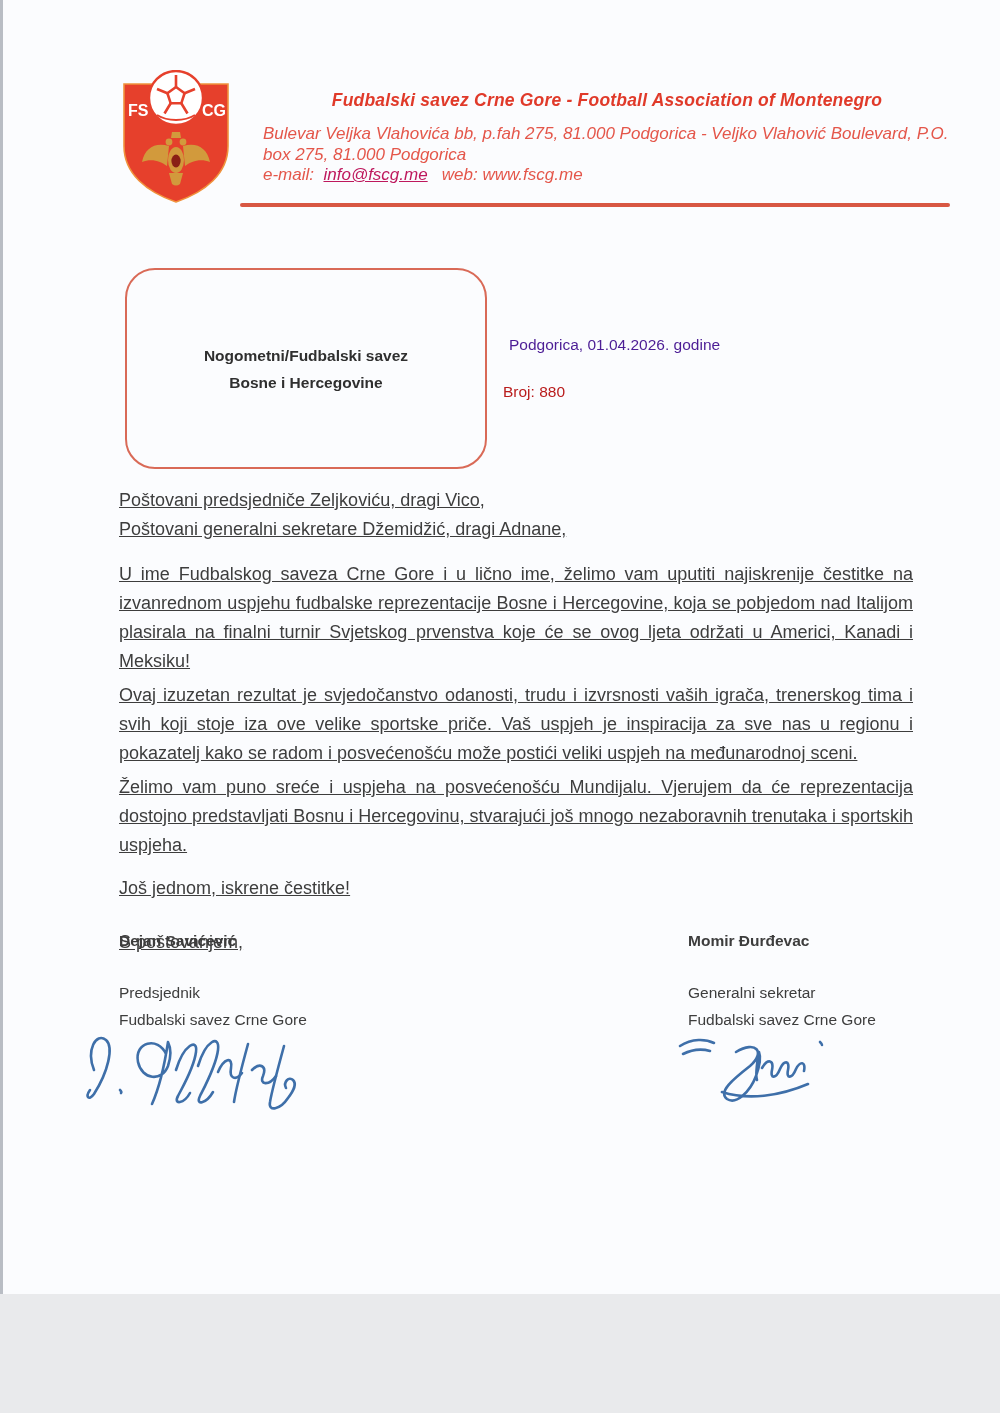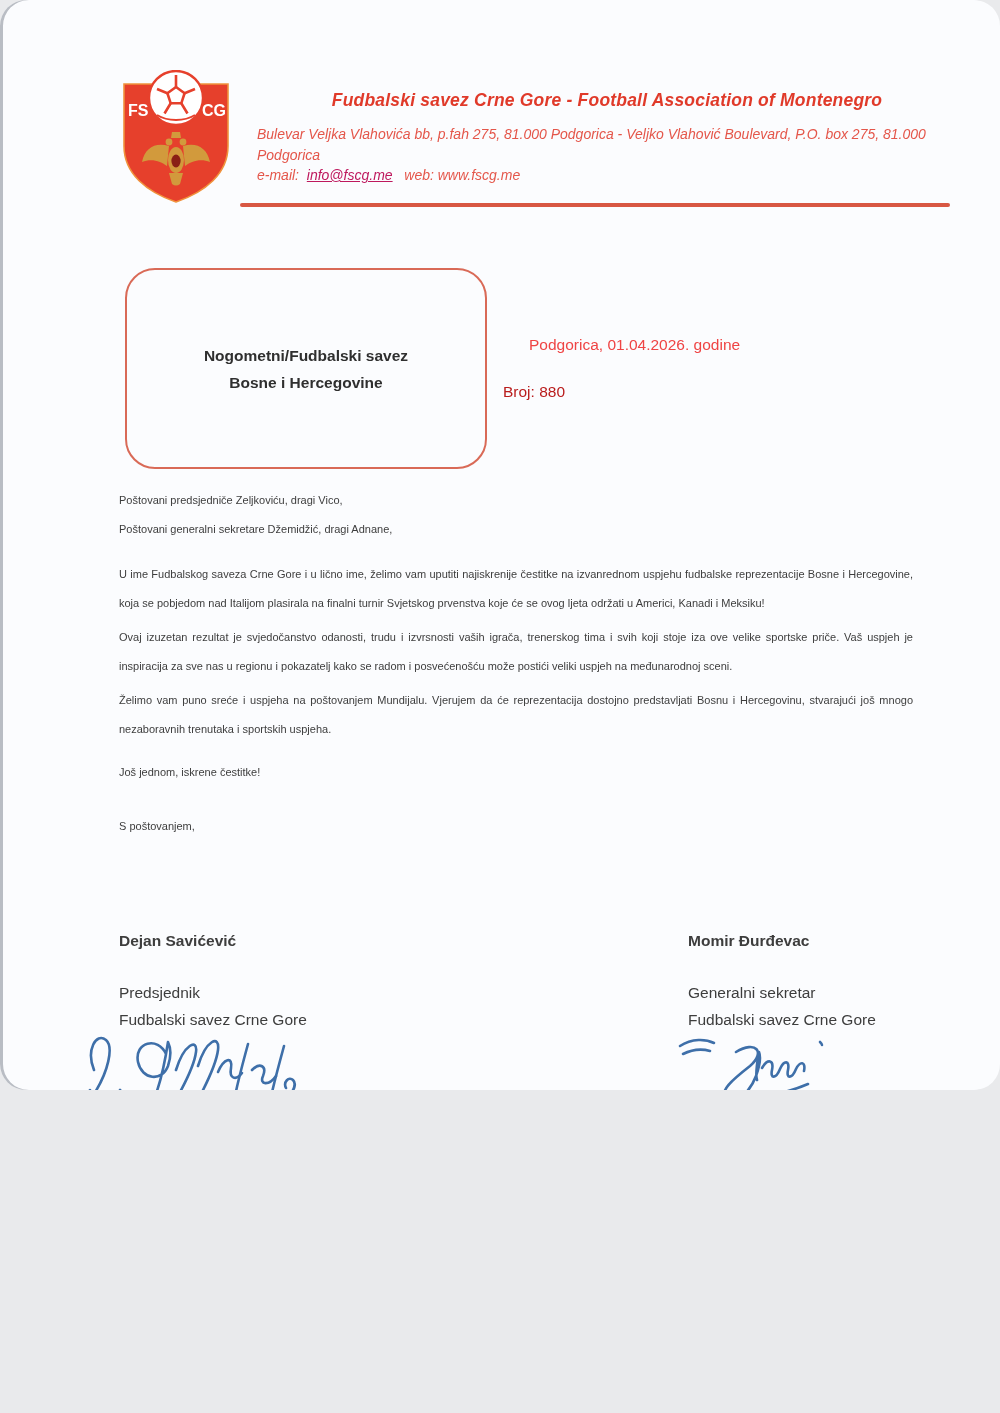--- a/index.html
+++ b/index.html
@@ -1,58 +1,57 @@
 <!DOCTYPE html>
 <html><head>
 <meta charset="utf-8">
 <style>
   html,body{margin:0;padding:0;background:#e9eaec;}
   .page{
     position:relative;
-    width:1000px;height:1090px;
+    width:1000px;height:1294px;
     margin:0 auto;
     background:#fbfcfe;
     overflow:hidden;
     font-family:"Liberation Sans",sans-serif;
     color:#3a3a3a;
     box-shadow:inset 3px 0 0 #b9bdc4;
-    border-radius:26px;
   }
   
   .logo{position:absolute;left:117px;top:70px;width:118px;height:136px;}
   .hdr-title{
     position:absolute;left:257px;top:90px;width:700px;
     font-size:17.5px;font-weight:bold;font-style:italic;color:#e03a2a;
     letter-spacing:.2px;
     text-align:center;
   }
   .hdr-address{
-    position:absolute;left:257px;top:124px;width:700px;
-    font-size:14px;font-style:italic;color:#e4564a;line-height:20.5px;
+    position:absolute;left:263px;top:124px;width:700px;
+    font-size:17px;font-style:italic;color:#e4564a;line-height:20.5px;
   }
   .hdr-address .seg{white-space:pre;}
   .email-link{color:#be185d;text-decoration:underline;font-style:italic;}
   .rule{
     position:absolute;left:240px;top:203px;width:710px;height:4px;
     background:#d85743;border-radius:2px;
   }
   
   .recipient-box{
     position:absolute;left:125px;top:268px;width:358px;height:197px;
     border:2px solid #d96a57;border-radius:30px;
     display:flex;flex-direction:column;align-items:center;justify-content:center;
     text-align:center;
   }
   .recipient-box div{font-size:15.5px;font-weight:bold;line-height:27px;color:#2f2f2f;}
-  .date-line{position:absolute;left:529px;top:336px;font-size:15.5px;color:#ef4444;}
+  .date-line{position:absolute;left:509px;top:336px;font-size:15.5px;color:#4c1d95;}
   .number-line{position:absolute;left:503px;top:383px;font-size:15.5px;color:#b91c1c;}
   
   .letter-body{
     position:absolute;left:119px;top:486px;width:794px;
-    font-size:11px;line-height:29px;color:#3d3d3d;
+    font-size:18px;line-height:29px;color:#3d3d3d;text-decoration:underline;
   }
   .letter-body p{margin:0;}
   .letter-body .para{text-align:justify;}
   .p1{margin-top:16px !important;}
   .p2{margin-top:5px !important;}
   .p3{margin-top:5px !important;}
   .c1{margin-top:14px !important;}
   .c2{margin-top:25px !important;}
   
   .sig-col{position:absolute;top:926px;font-size:15.5px;color:#3d3d3d;}
@@ -106,21 +105,21 @@
     <div>Bosne i Hercegovine</div>
   </div>
   <div class="date-line">Podgorica, 01.04.2026. godine</div>
   <div class="number-line">Broj: 880</div>
 
   <div class="letter-body">
     <p class="sal">Poštovani predsjedniče Zeljkoviću, dragi Vico,</p>
     <p class="sal">Poštovani generalni sekretare Džemidžić, dragi Adnane,</p>
     <p class="para p1">U ime Fudbalskog saveza Crne Gore i u lično ime, želimo vam uputiti najiskrenije čestitke na izvanrednom uspjehu fudbalske reprezentacije Bosne i Hercegovine, koja se pobjedom nad Italijom plasirala na finalni turnir Svjetskog prvenstva koje će se ovog ljeta održati u Americi, Kanadi i Meksiku!</p>
     <p class="para p2">Ovaj izuzetan rezultat je svjedočanstvo odanosti, trudu i izvrsnosti vaših igrača, trenerskog tima i svih koji stoje iza ove velike sportske priče. Vaš uspjeh je inspiracija za sve nas u regionu i pokazatelj kako se radom i posvećenošću može postići veliki uspjeh na međunarodnoj sceni.</p>
-    <p class="para p3">Želimo vam puno sreće i uspjeha na poštovanjem Mundijalu. Vjerujem da će reprezentacija dostojno predstavljati Bosnu i Hercegovinu, stvarajući još mnogo nezaboravnih trenutaka i sportskih uspjeha.</p>
+    <p class="para p3">Želimo vam puno sreće i uspjeha na posvećenošću Mundijalu. Vjerujem da će reprezentacija dostojno predstavljati Bosnu i Hercegovinu, stvarajući još mnogo nezaboravnih trenutaka i sportskih uspjeha.</p>
     <p class="c1">Još jednom, iskrene čestitke!</p>
     <p class="c2">S poštovanjem,</p>
   </div>
 
   <div class="sig-col left">
     <div class="sig-name">Dejan Savićević</div>
     <div class="sig-titles">
       <div>Predsjednik</div>
       <div>Fudbalski savez Crne Gore</div>
     </div>

